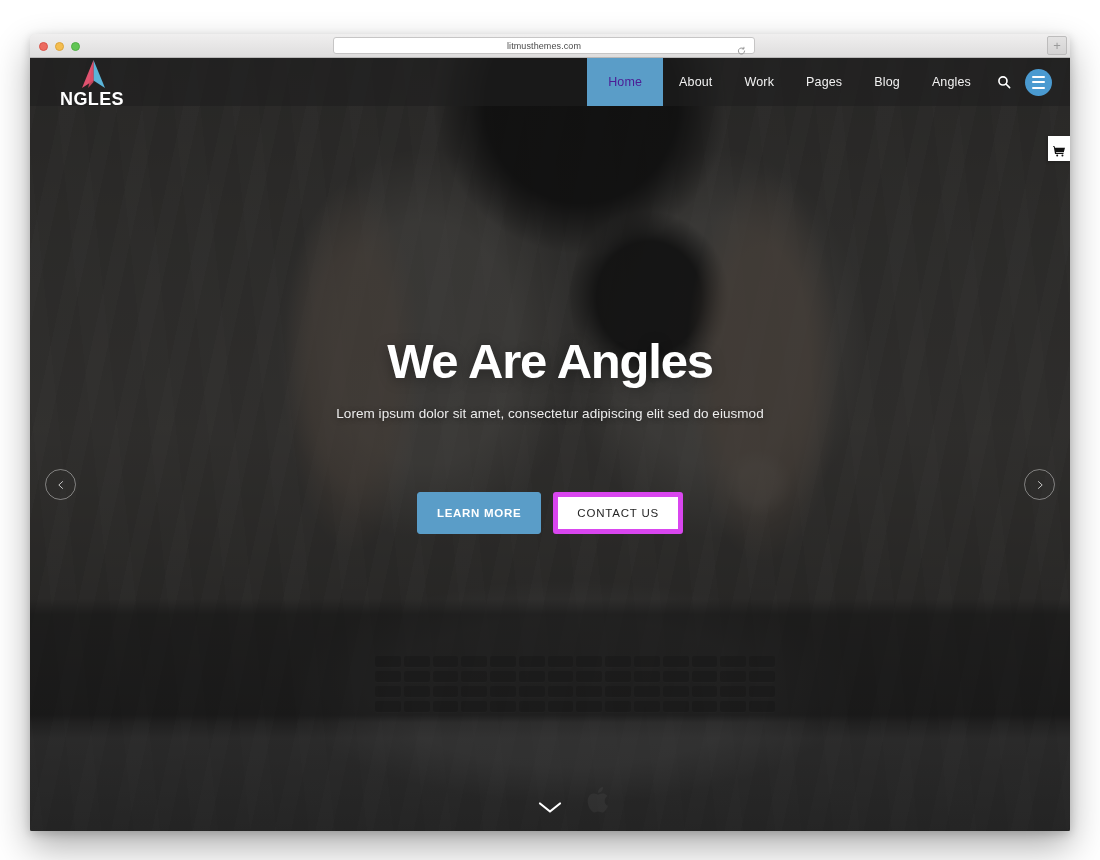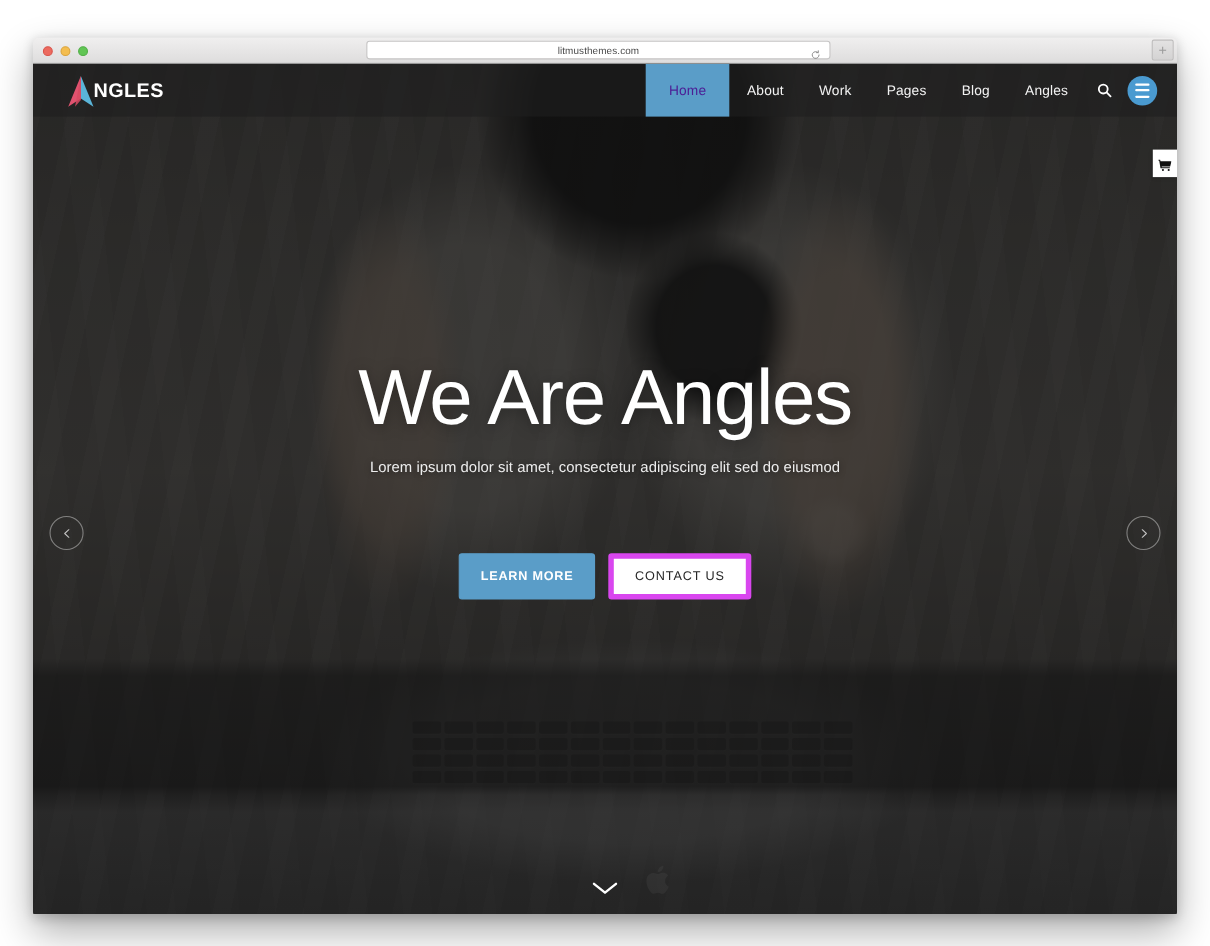--- a/index.html
+++ b/index.html
@@ -162,20 +162,21 @@
     display: flex;
     align-items: stretch;
     z-index: 12;
   }
 
   #brand-logo {
     display: flex;
     align-items: center;
     padding-left: 30px;
     gap: 0;
+    flex-direction: column;
   }
   #logo-mark {
     width: 27px; height: 30px;
     margin-right: -2px;
     margin-top: 1px;
   }
   #brand-name {
     color: #ffffff;
     font-size: 18px;
     font-weight: 700;
@@ -248,22 +249,22 @@
     width: 100%; height: 100%;
     display: flex;
     flex-direction: column;
     align-items: center;
     justify-content: center;
     z-index: 8;
     padding-bottom: 18px;
   }
   #hero-title {
     color: #ffffff;
-    font-size: 71px;
-    font-weight: 400;
+    font-size: 49px;
+    font-weight: 700;
     letter-spacing: -1.2px;
     line-height: 1;
     text-shadow: 0 2px 14px rgba(0,0,0,.35);
   }
   #hero-subtitle {
     margin-top: 20px;
     color: #ededed;
     font-size: 13.5px;
     letter-spacing: .05px;
     text-shadow: 0 1px 6px rgba(0,0,0,.45);

